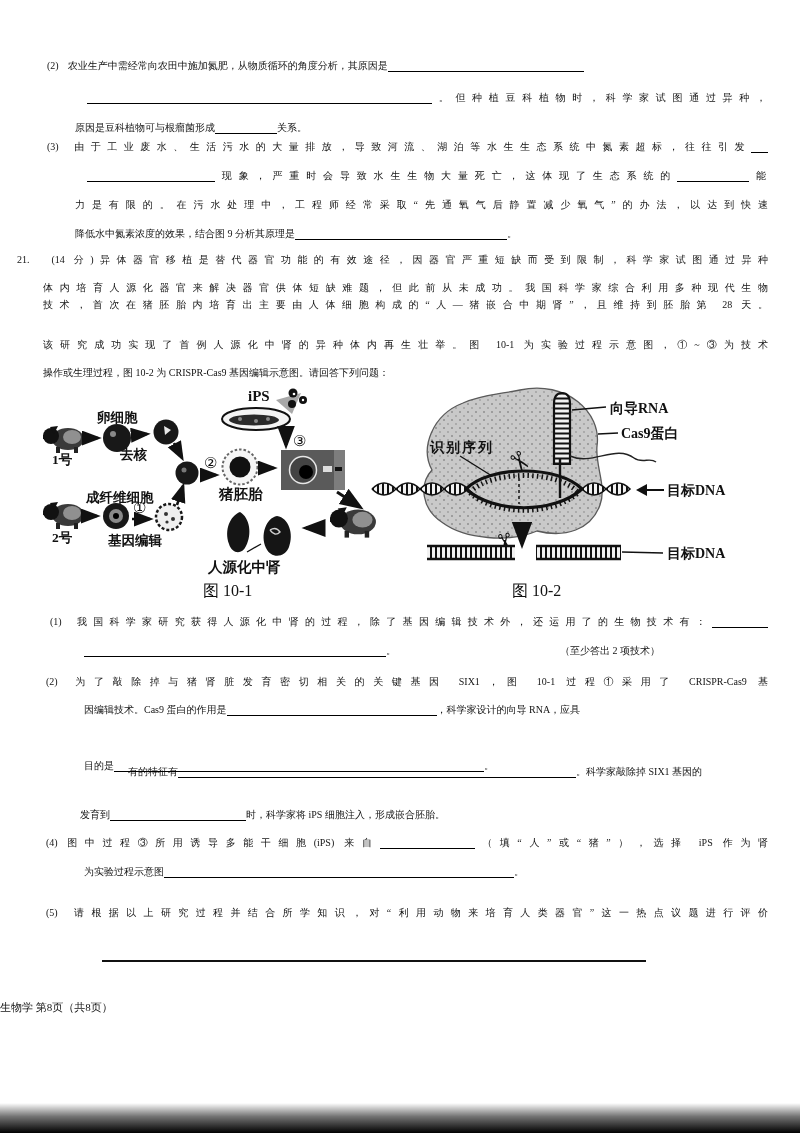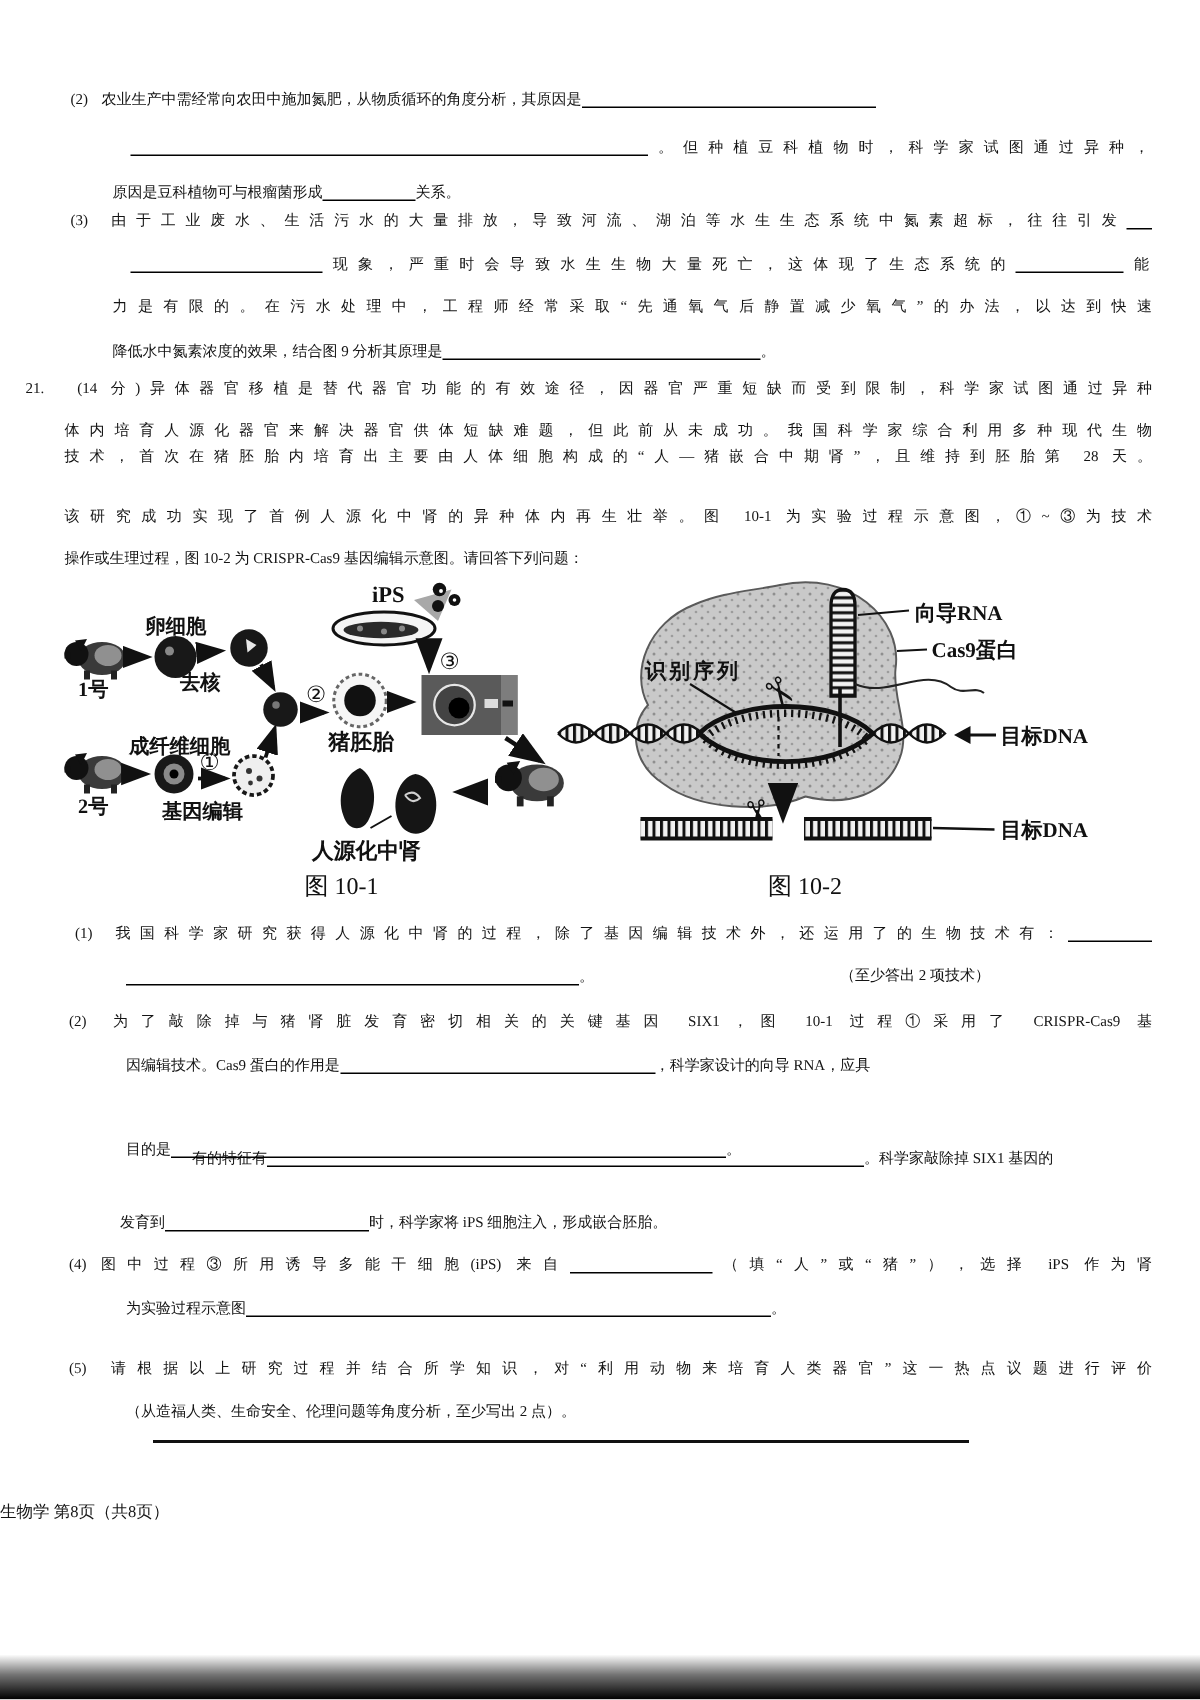--- a/index.html
+++ b/index.html
@@ -248,22 +248,19 @@
   <div class="ln just" style="left:46px;top:832px;width:722px;">
     <span class="qno tight">(4)</span><span>图中过程③所用诱导多能干细胞(iPS) 来自</span><span class="bl" style="width:95px"></span><span>（填“人”或“猪”），选择 iPS 作为肾</span>
   </div>
   <div class="ln" style="left:84px;top:861px;">
     <span>为实验过程示意图</span><span class="bl" style="width:350px"></span><span>。</span>
   </div>
 
   <div class="ln just" style="left:46px;top:902px;width:722px;">
     <span class="qno">(5)</span><span>请根据以上研究过程并结合所学知识，对“利用动物来培育人类器官”这一热点议题进行评价</span>
   </div>
-  <div class="ln" style="left:84px;top:931px;">
-    <span>（从造福人类、生命安全、伦理问题等角度分析，至少写出 2 点）。</span>
-  </div>
 
   <div class="rule" style="left:102px;top:960px;width:544px;"></div>
 
   <div class="footer" style="top:1000px;">生物学 第8页（共8页）</div>
 
   <div class="scanband"></div>
 </div>
 
 </body></html>

